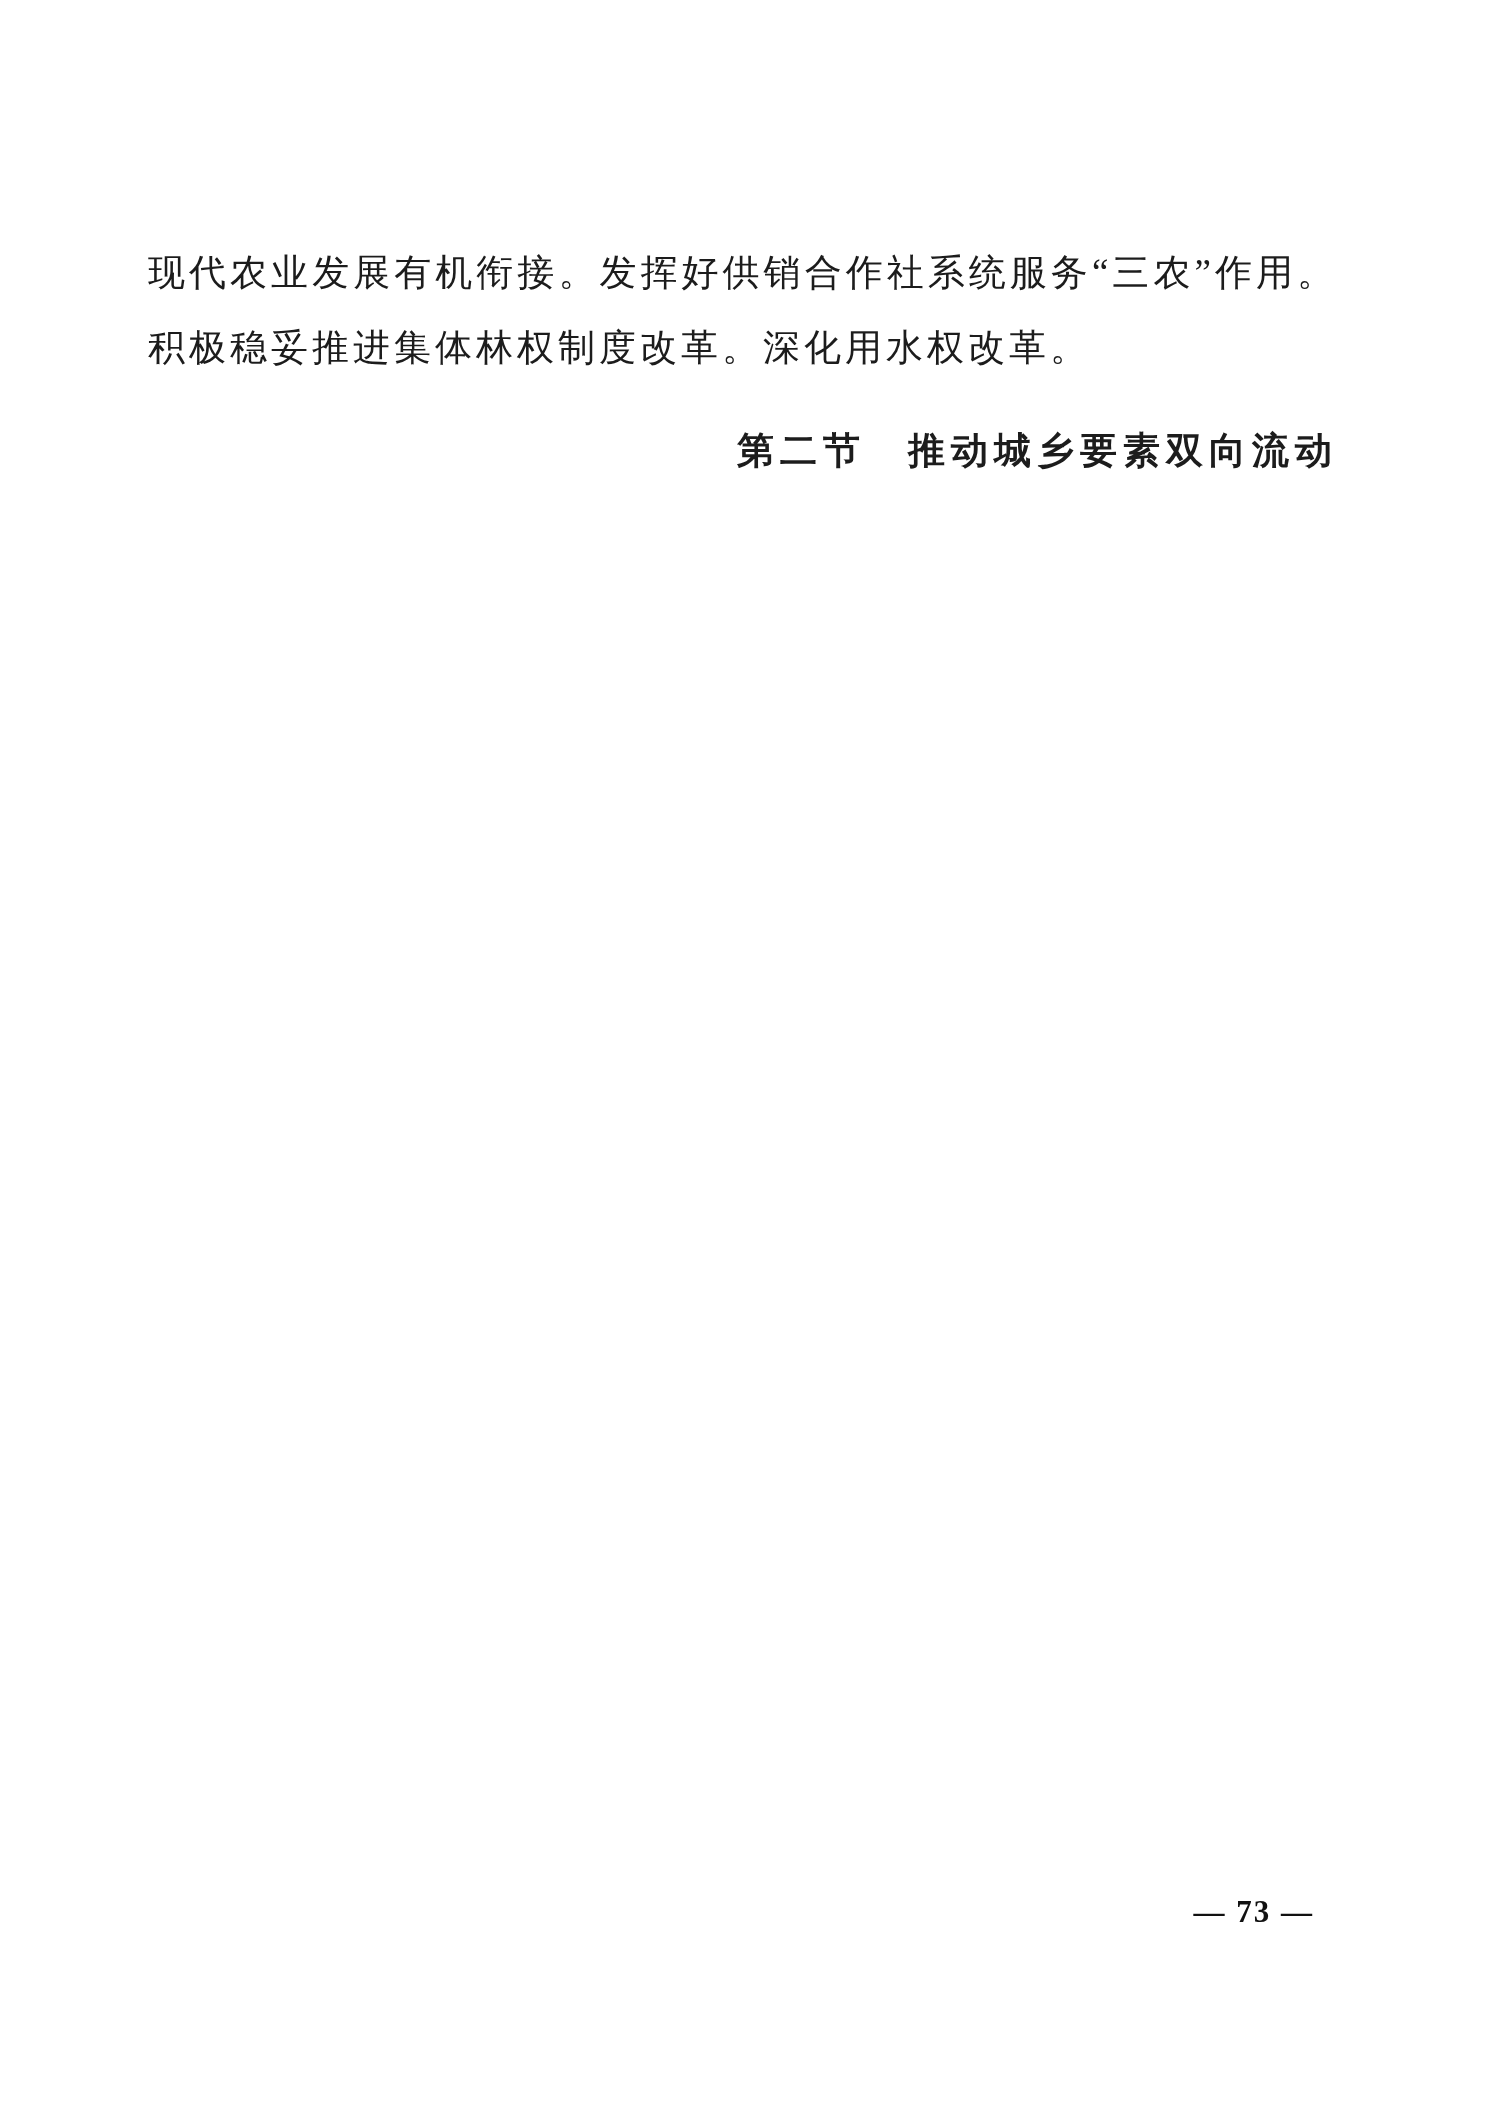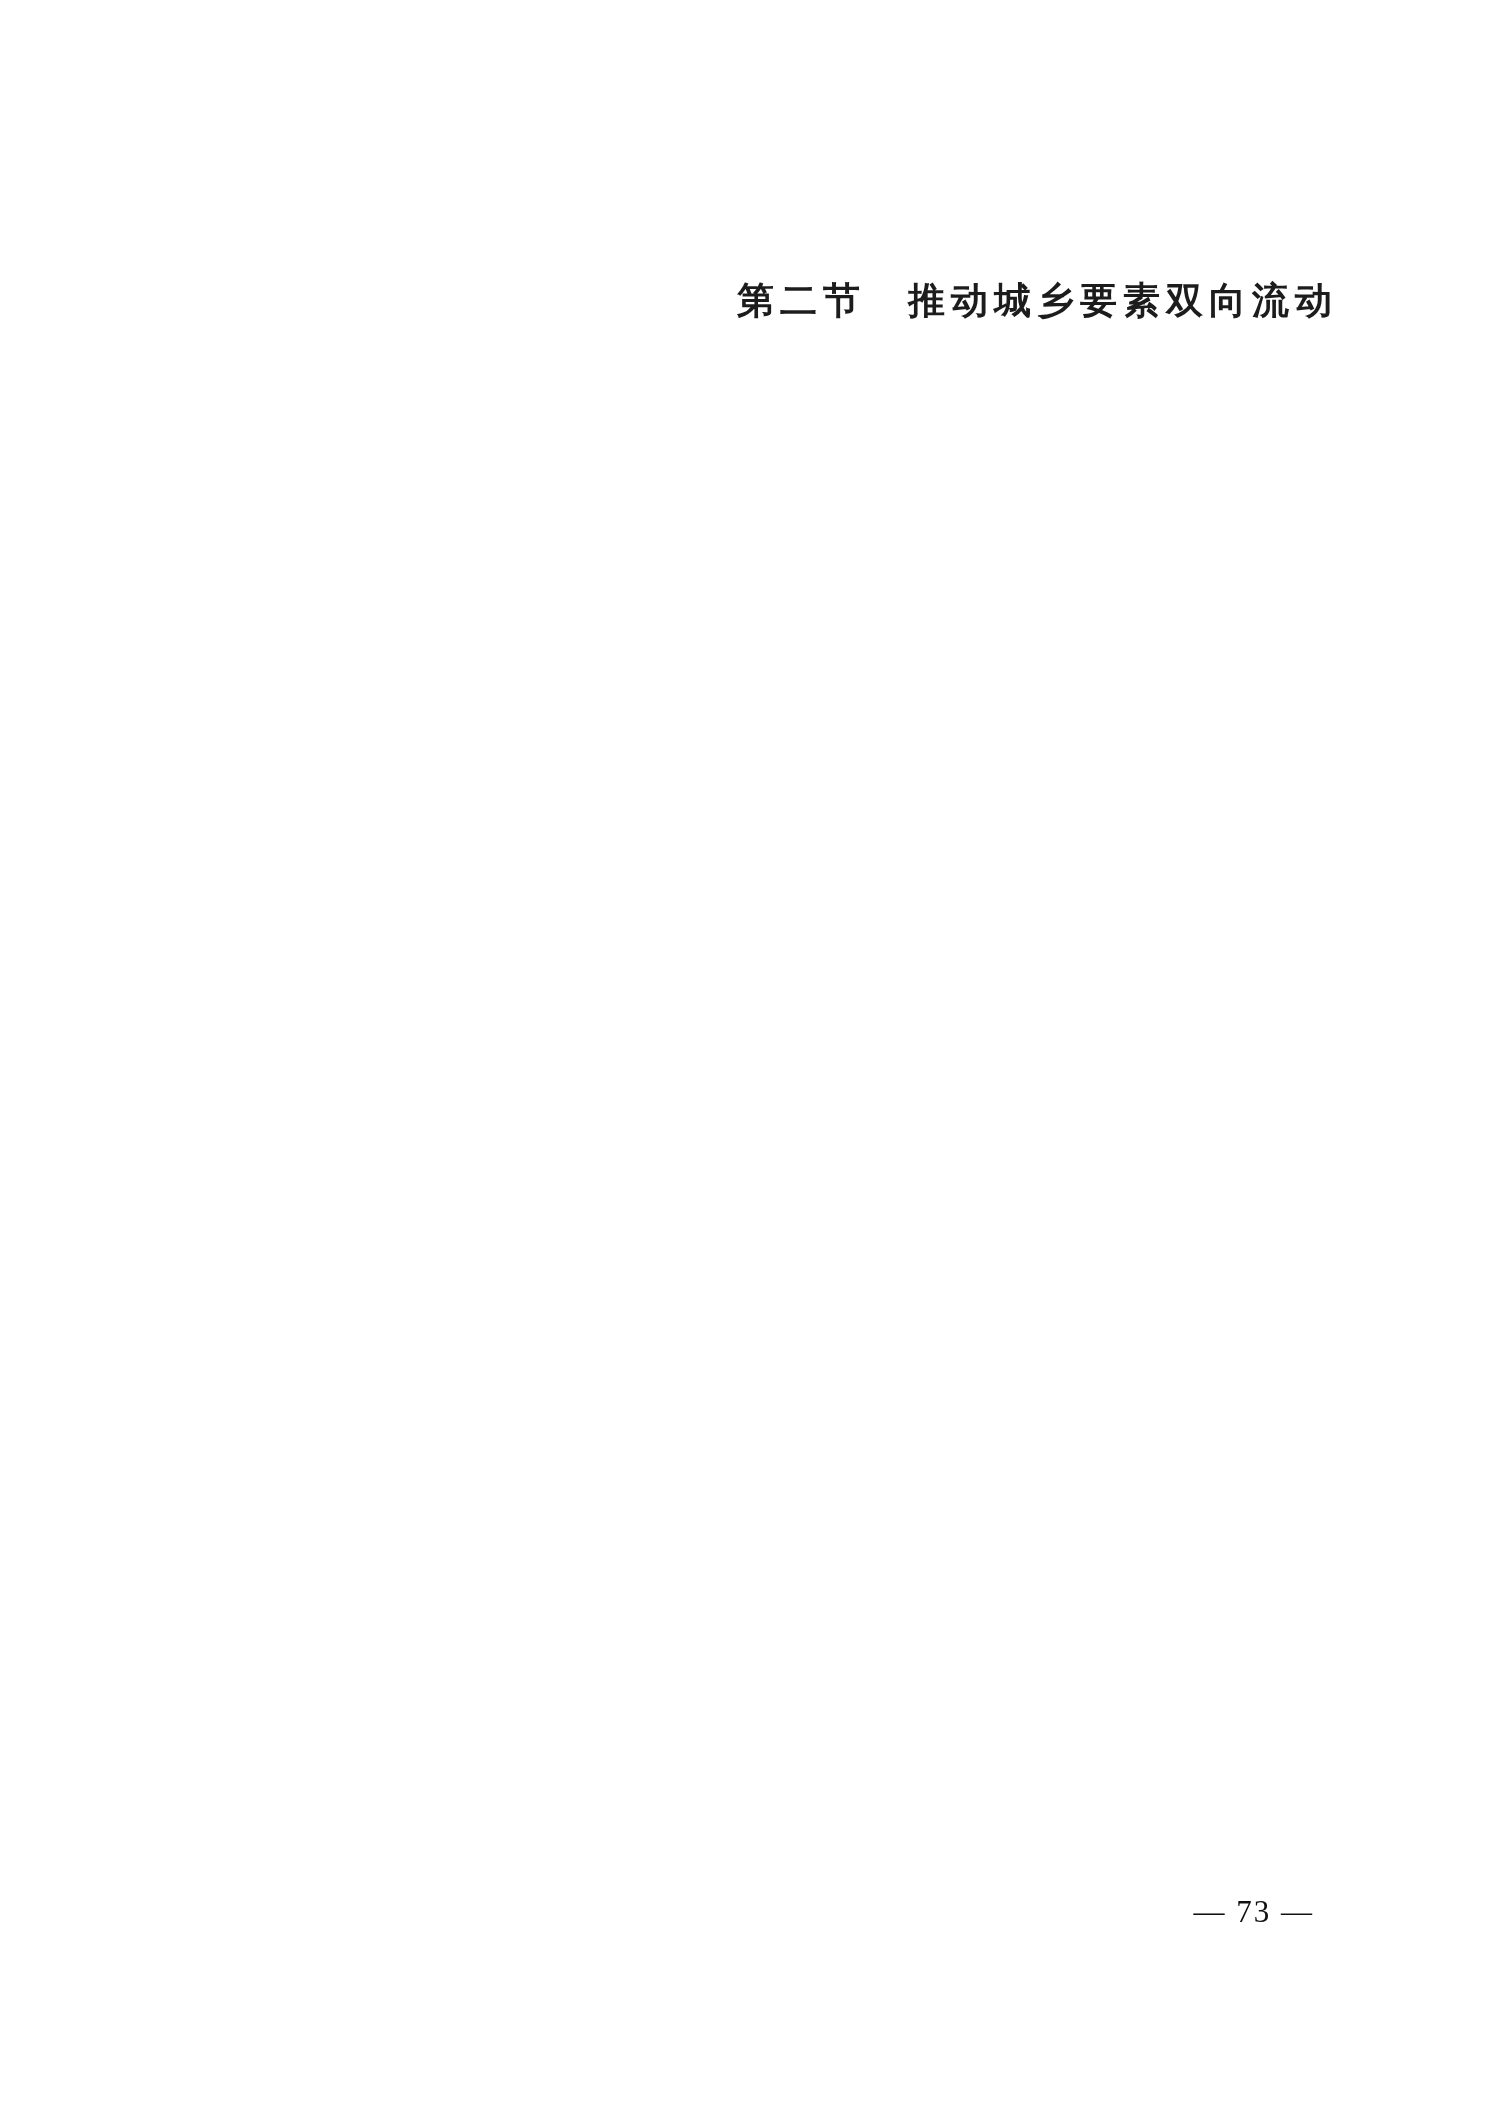--- a/index.html
+++ b/index.html
@@ -50,28 +50,30 @@
   }
   .page-number {
     position: absolute;
     top: 1890px;
     right: 172px;
     font-size: 31px;
     line-height: 44px;
     letter-spacing: 2px;
     color: #111111;
     white-space: nowrap;
+    font-weight: bold;
   }
 </style>
 </head>
 <body>
 
 <div class="page">
   <div class="content">
 
+    <p class="para">现代农业发展有机衔接。发挥好供销合作社系统服务“三农”作用。积极稳妥推进集体林权制度改革。深化用水权改革。</p>
 
     <section>
       <h2 class="section-heading">
         <span>第二节</span><span class="heading-gap"></span><span>推动城乡要素双向流动</span>
       </h2>
     </section>
 
     <section>
     </section>
 

